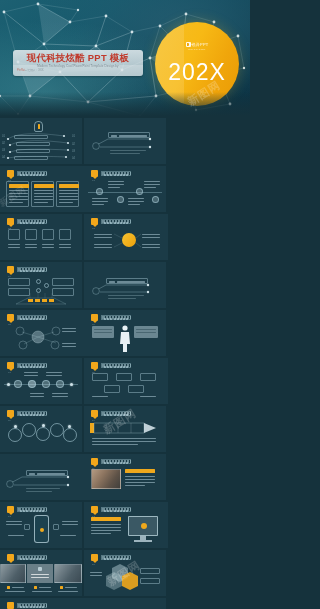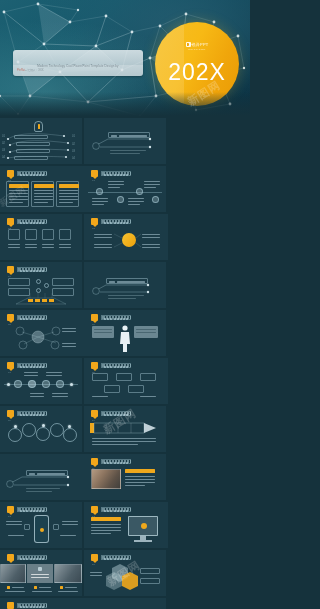--- a/index.html
+++ b/index.html
@@ -232,20 +232,21 @@
     <div class="year-wrap">
       <div class="year-circle"></div>
       <div class="year-logo">
         <span class="lg-mark"></span><span>锐普PPT</span>
         <span class="lg-sub">RUIPU.COM</span>
       </div>
       <div class="year-text">202X</div>
     </div>
 
     <div class="title-plate">
+      <div class="title-main">现代科技炫酷 PPT 模板</div>
       <div class="title-sub">Modern Technology Cool PowerPoint Template Design by</div>
       <div class="title-sub2">
         <b>PinRui</b><span>-- 汇报人：XXX</span>
       </div>
     </div>
 
     <div class="cover-fade"></div>
   </div>
 
   <div class="grid">

